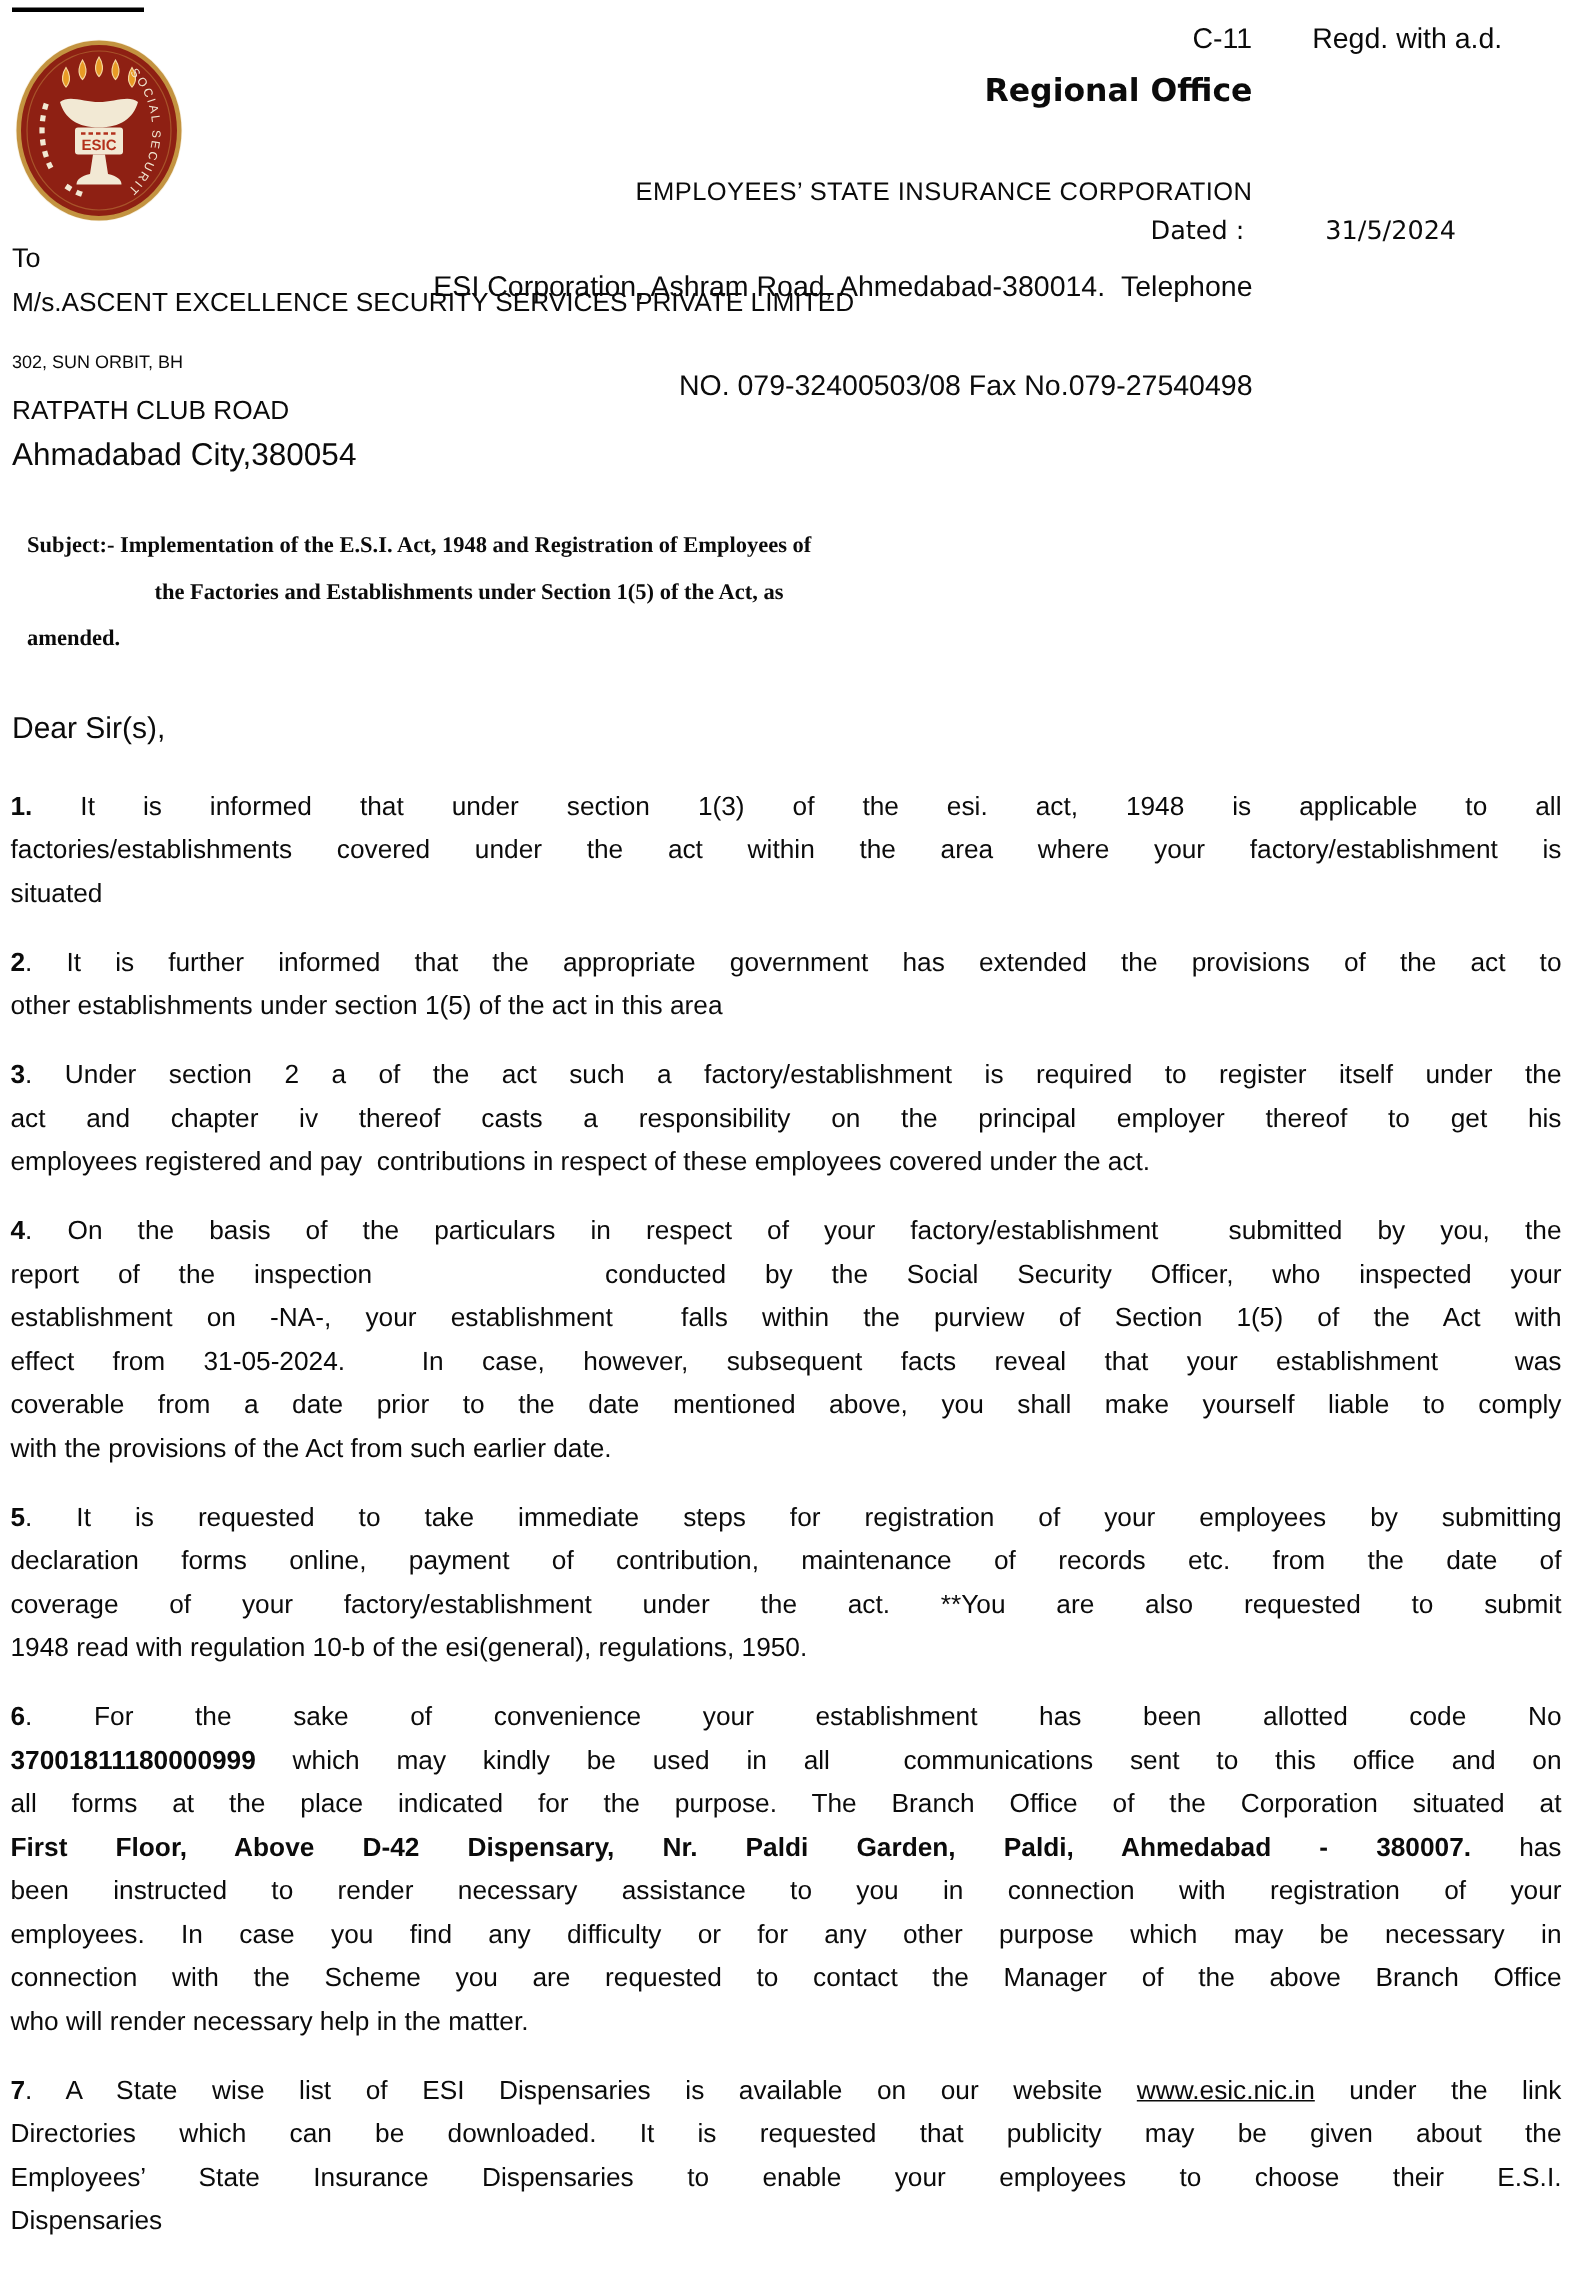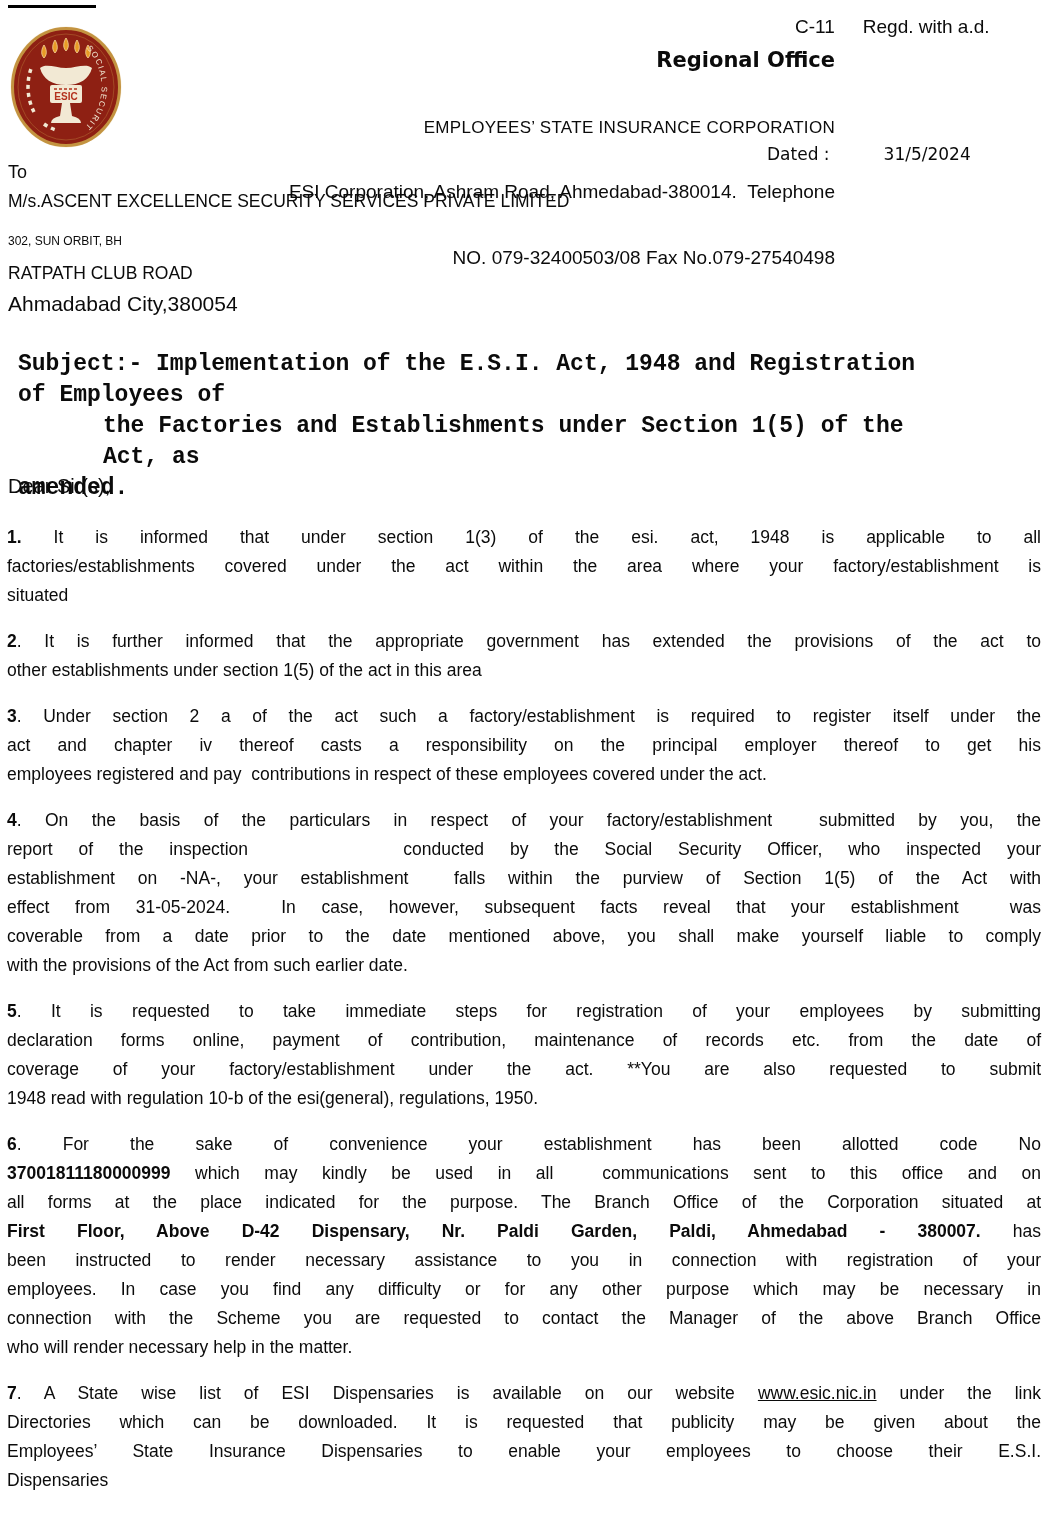--- a/index.html
+++ b/index.html
@@ -20,33 +20,33 @@
   
   .logo { left: 10px; top: 26px; width: 112px; height: 122px; }
 
   
   .letterhead { left: 115px; top: 12px; width: 720px; text-align: right; white-space: pre-wrap; }
   .lh-title { font-family: "DejaVu Sans", sans-serif; font-weight: bold; font-size: 21px; }
   .lh-org   { font-size: 17px; margin-top: 10px; letter-spacing: 0.3px; }
   .lh-addr1 { font-size: 19px; margin-top: 7px; }
   .lh-addr2 { font-size: 19px; margin-top: 8px; }
 
-  .corner { left: 795px; top: 16px; display: flex; gap: 28px; font-size: 19px; }
+  .corner { left: 795px; top: 16px; display: flex; gap: 40px; font-size: 19px; }
 
   .to-label { left: 8px; top: 162px; font-size: 18px; }
   .dated-row { left: 767px; top: 144px; display: flex; gap: 54px; font-family: "DejaVu Sans", sans-serif; font-size: 17px; }
   .recipient-name { left: 8px; top: 191px; font-size: 17.5px; }
   .addr-1 { left: 8px; top: 234px; font-size: 12px; }
   .addr-2 { left: 8px; top: 263px; font-size: 17.5px; }
   .addr-3 { left: 8px; top: 292px; font-size: 21px; }
 
   .subject {
     left: 18px; top: 349px; width: 900px;
-    font-family: Liberation Mono, monospace;
-    font-weight: bold; font-size: 23px; line-height: 31px;
+    font-family: Liberation Serif, serif;
+    font-weight: bold; font-size: 15px; line-height: 31px;
   }
   .subject .indent { padding-left: 85px; }
 
   .salutation { left: 8px; top: 475px; font-size: 20px; }
 
   .body-text {
     left: 7px; top: 523px; width: 1034px;
     font-size: 17.5px; line-height: 29px;
   }
   .para { margin: 0 0 17px 0; }

